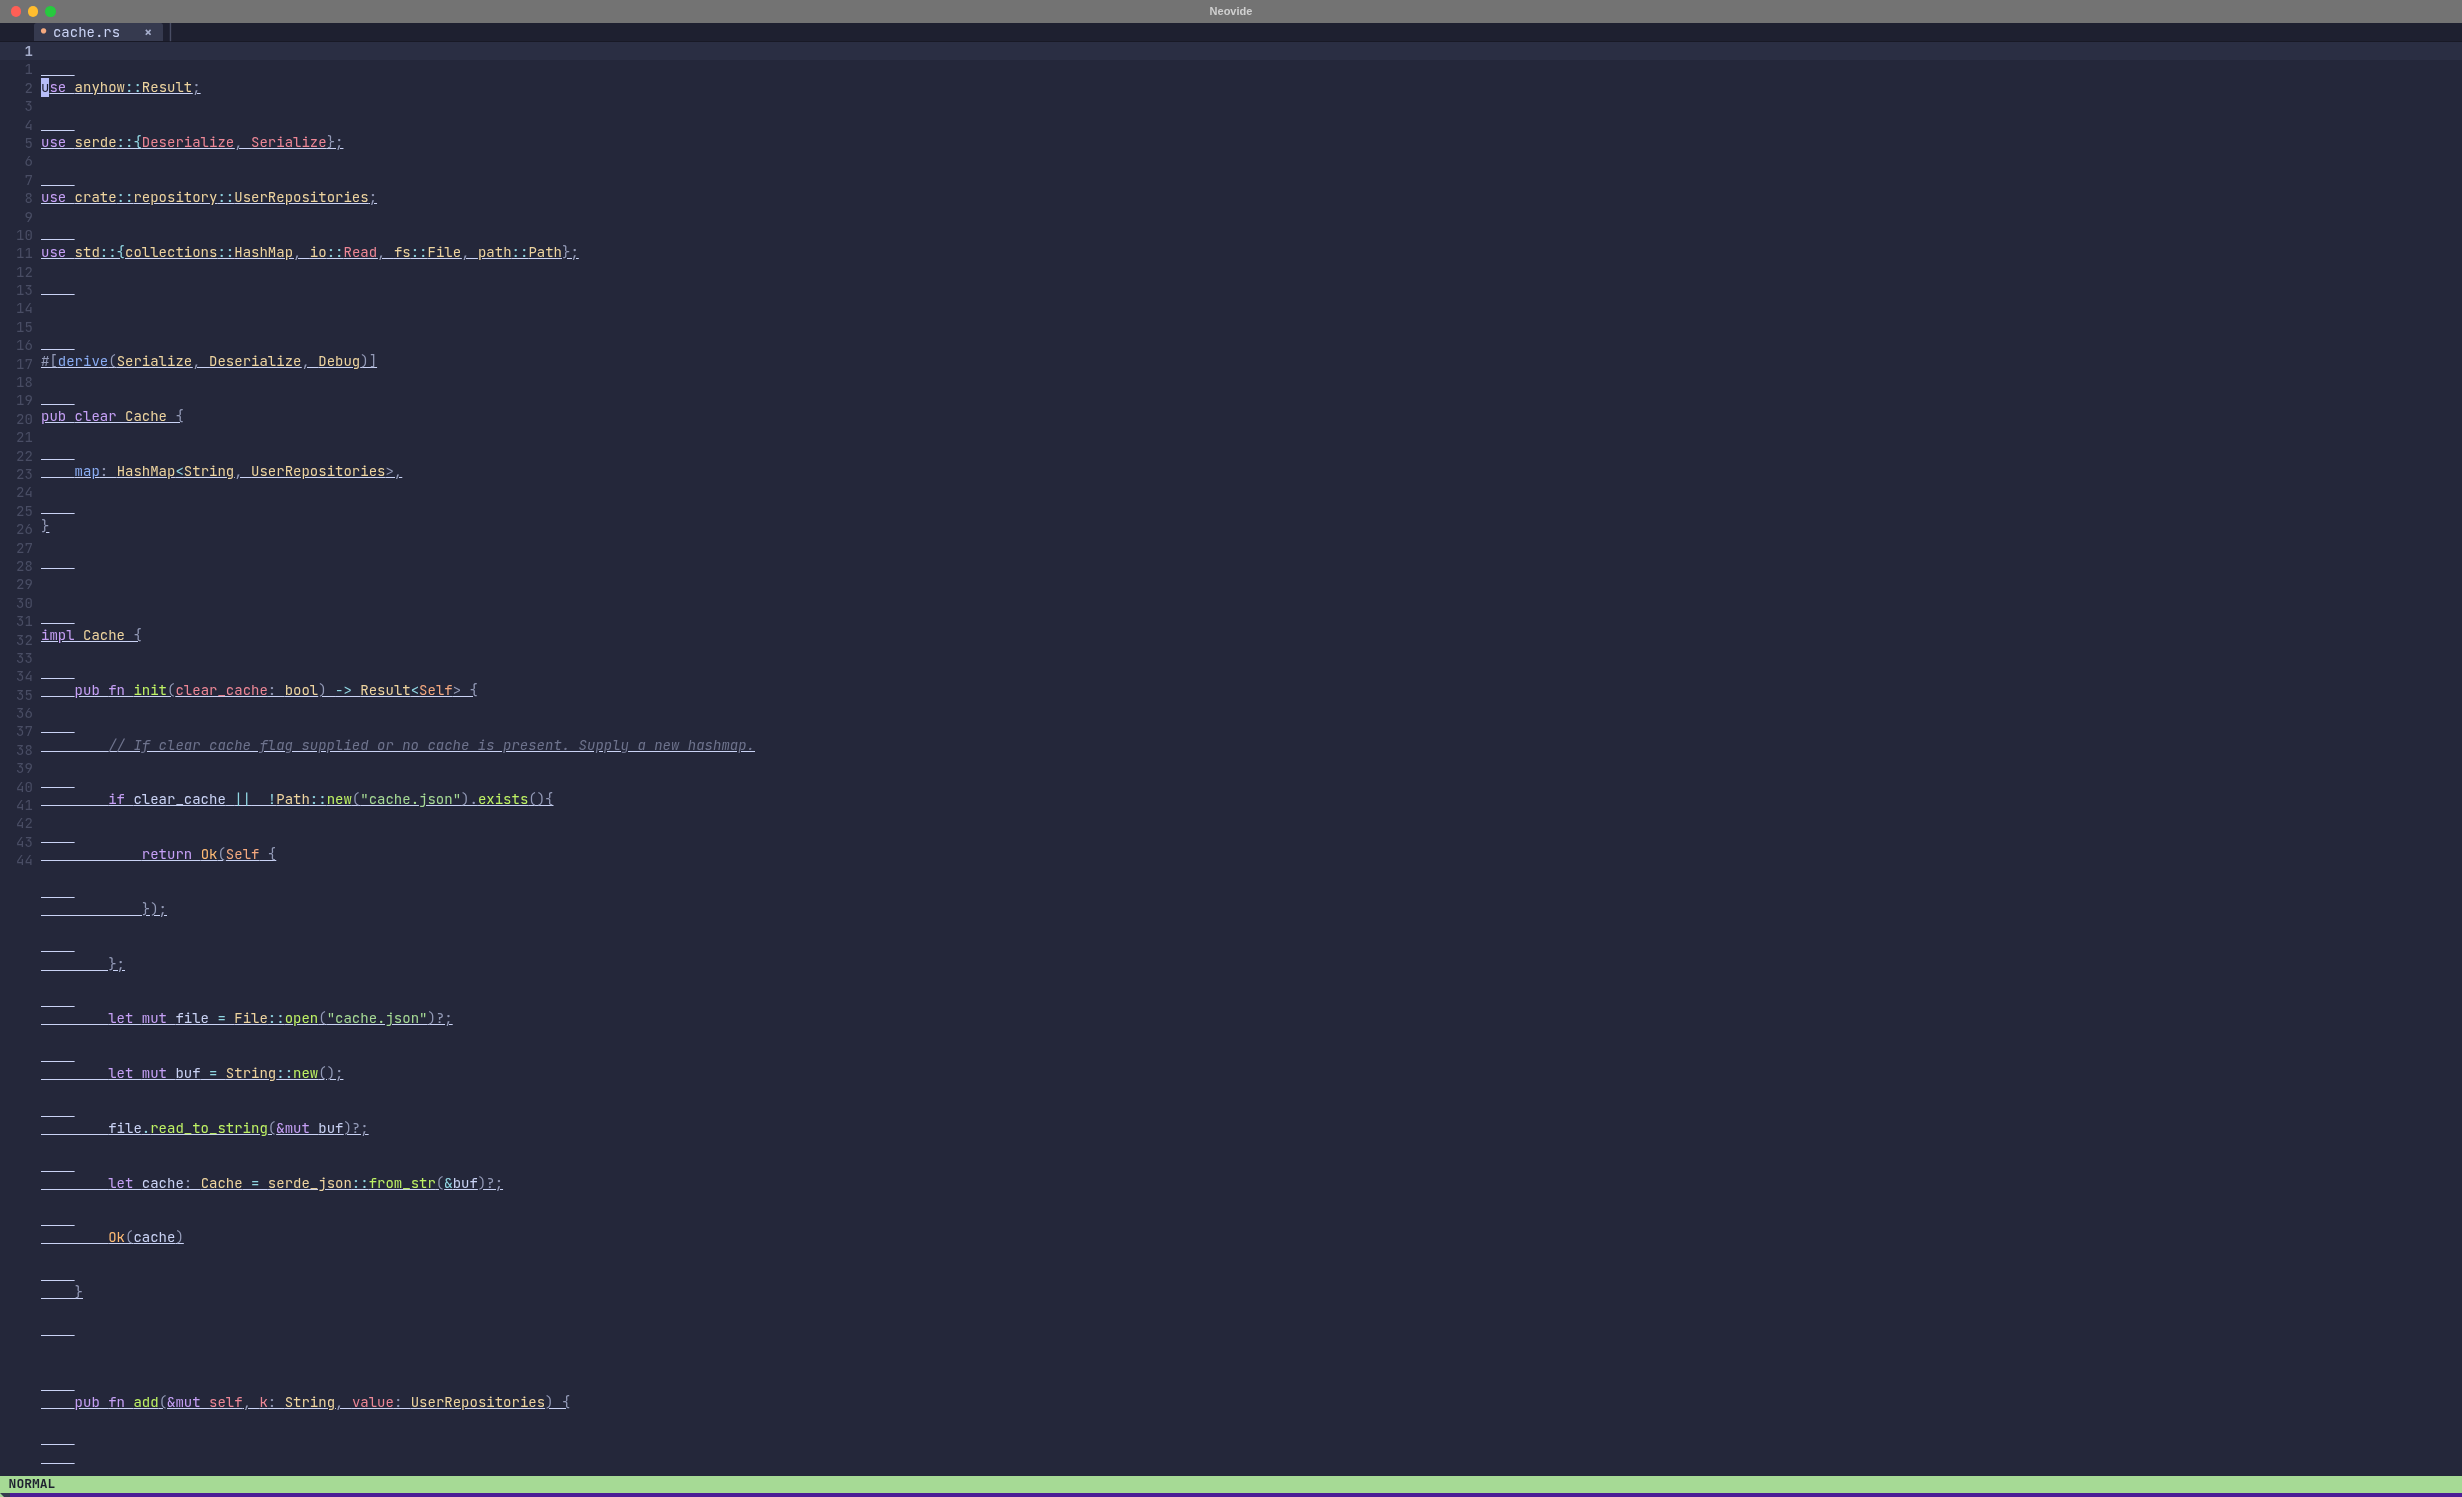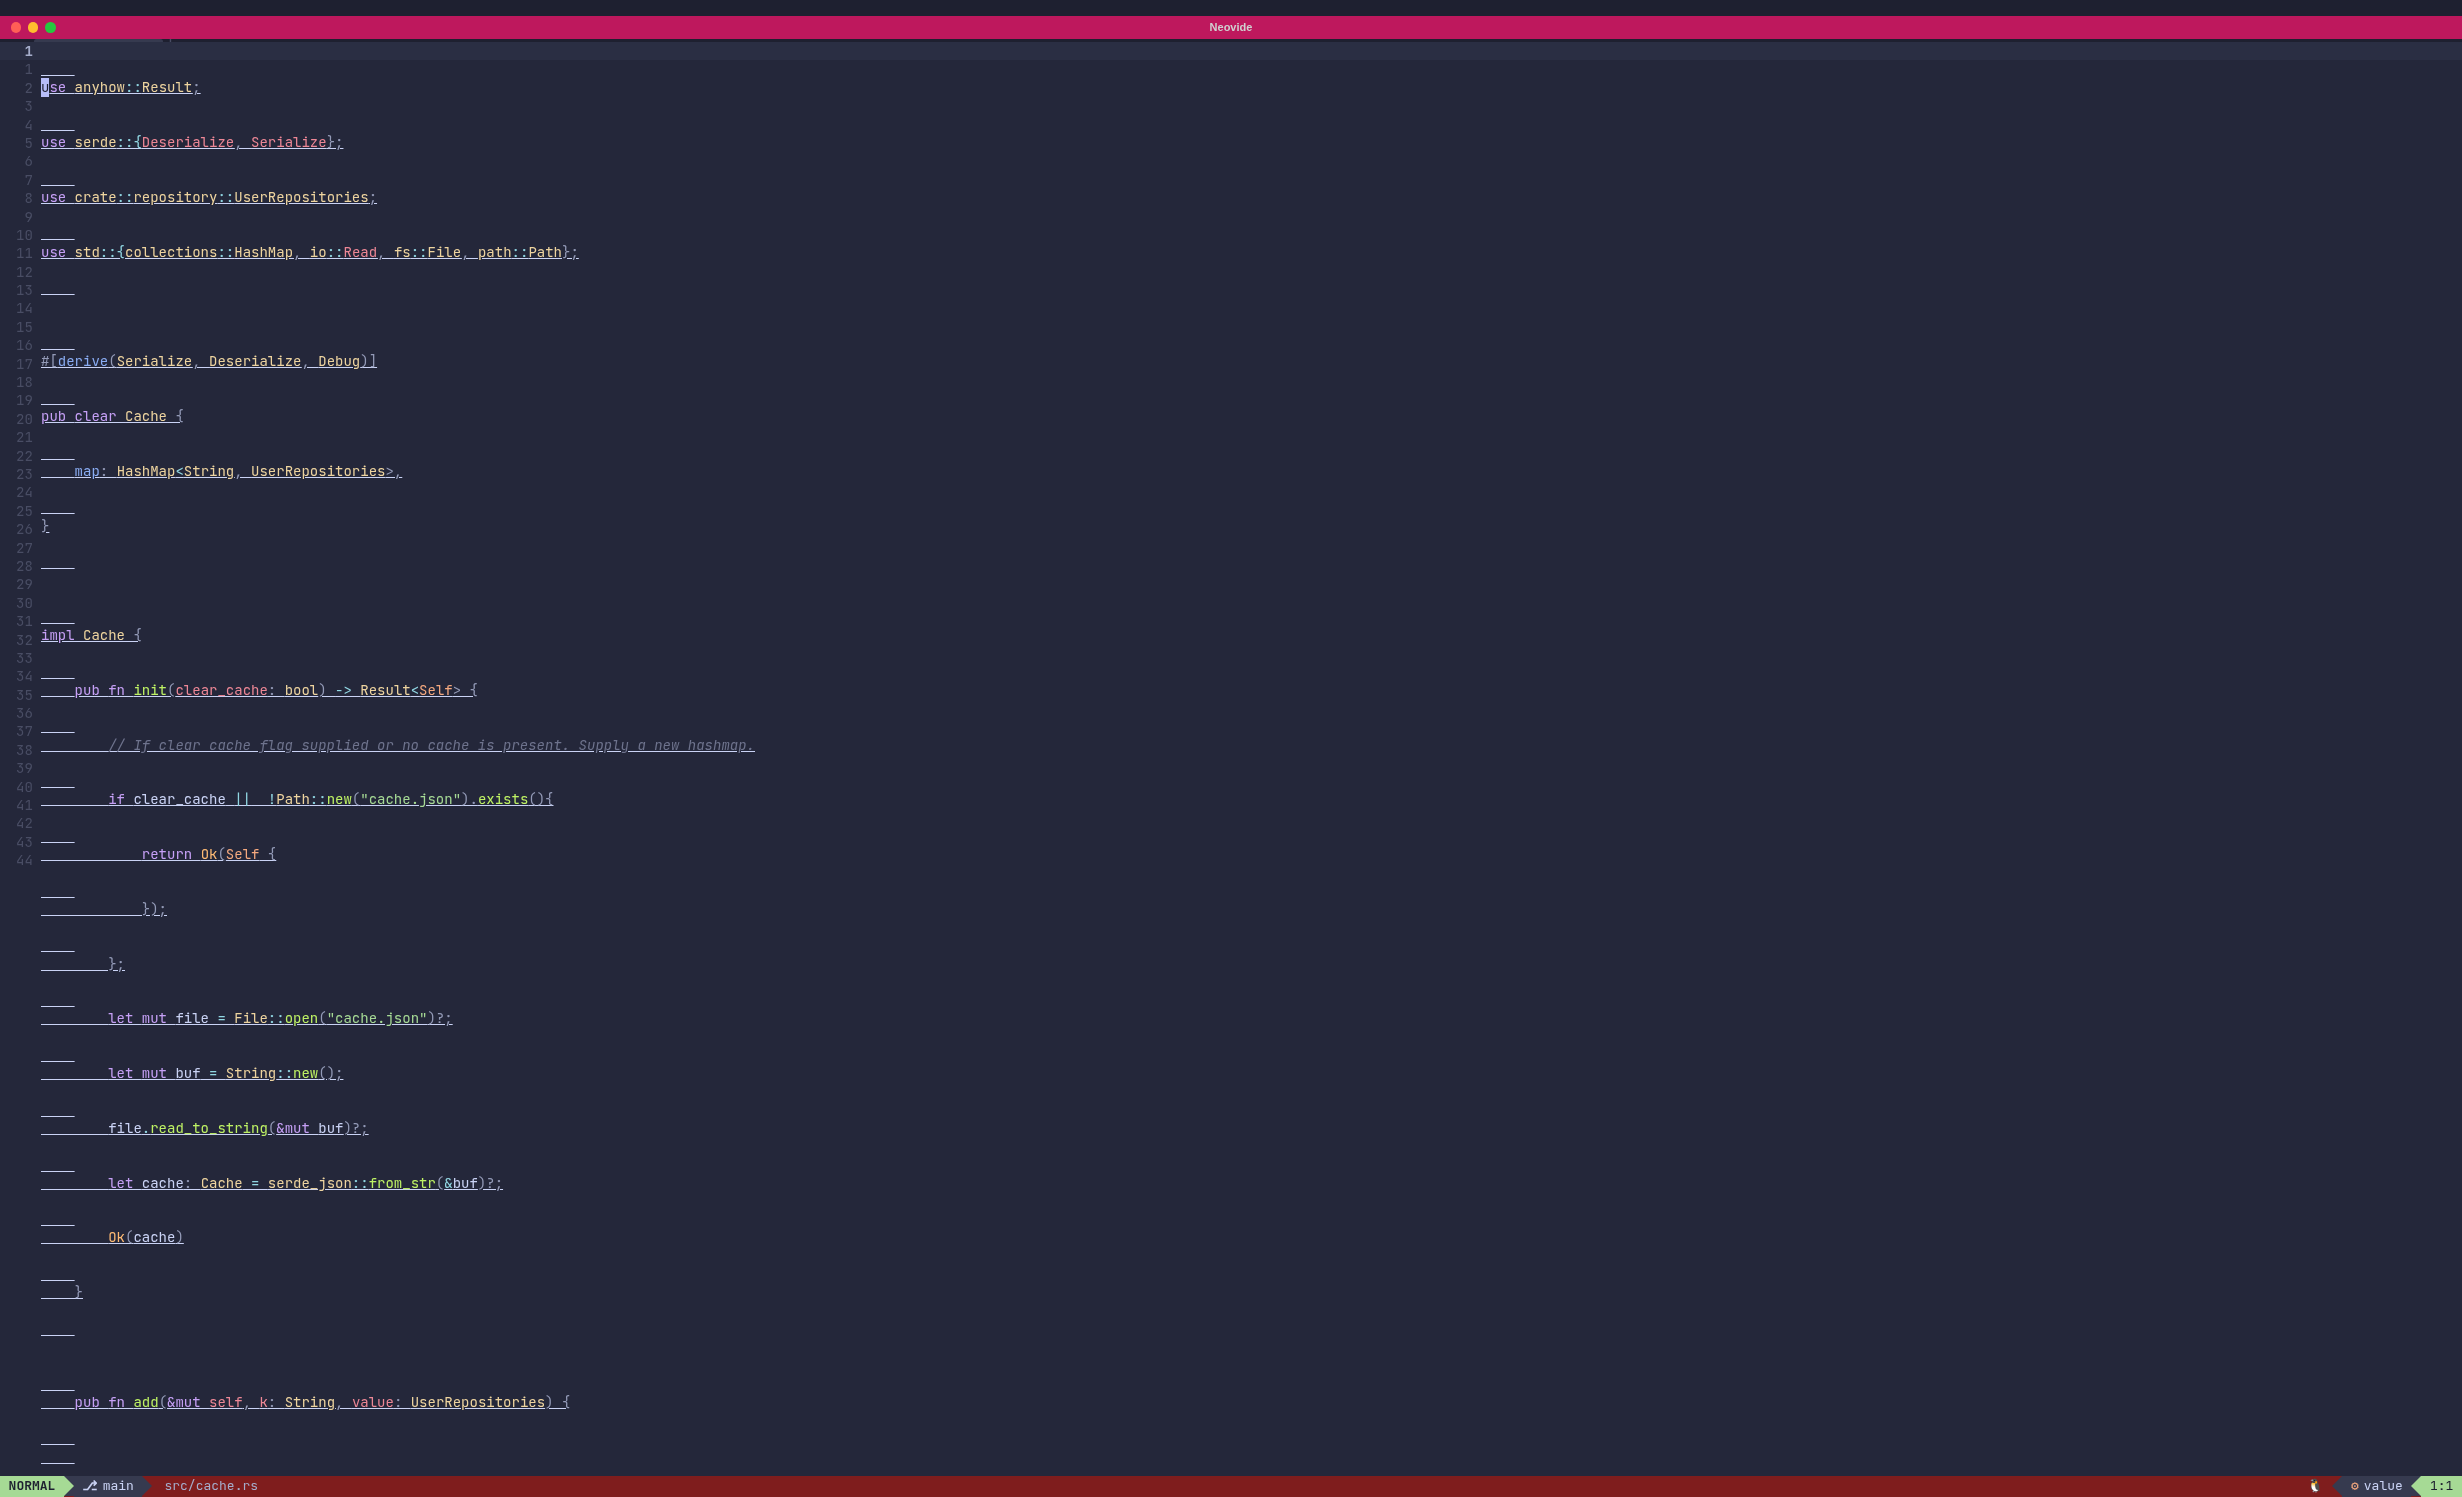--- a/index.html
+++ b/index.html
@@ -7,26 +7,25 @@
   body {
     background: #1e2030;
     font-family: "SF Mono", "JetBrains Mono", Menlo, Consolas, monospace;
     font-size: 14px;
     line-height: 1.3;
     color: #cad3f5;
     overflow: hidden;
   }
   .titlebar {
     height: 23px;
-    background: #be185d;
+    background: #737373;
     display: flex;
     align-items: center;
     position: relative;
     padding-left: 11px;
-    margin-top: 16px;
   }
   .traffic { display: flex; gap: 6.9px; align-items: center; }
   .dot { width: 10.3px; height: 10.3px; border-radius: 50%; }
   .dot.red { background: #ff5f56; }
   .dot.yellow { background: #ffbd2e; }
   .dot.green { background: #27c93f; }
   .title-center {
     position: absolute; left: 0; right: 0; text-align: center;
     color: #d0d0d0; font-weight: 600; font-family: -apple-system, sans-serif; font-size: 11px;
     pointer-events: none;
@@ -98,23 +97,24 @@
   .mac  { color: #8aadf4; }   
   .en   { color: #fdba74; }   
   .mod  { color: #eed49f; }   
   .par  { color: #ed8796; }   
   .fld  { color: #8aadf4; }   
   .sp   { color: #f5a97f; }   
 
   .statusline {
     position: absolute; bottom: 0; left: 0; right: 0;
     height: 21.4px;
-    background: #7f1d1d;
+    background: #4c1d95;
     display: flex; align-items: stretch;
     font-size: 13px;
+    flex-direction: column;
   }
   .seg { display: flex; align-items: center; height: 100%; padding: 0 8.6px; }
   .seg.mode { background: #a6da95; color: #1e2030; font-weight: bold; }
   .seg.branch { background: #363a4f; color: #cad3f5; gap: 5.1px; }
   .seg.path { color: #a5adcb; padding-left: 12px; }
   .sep-r { width: 0; height: 0; border-top: 10.7px solid transparent; border-bottom: 10.7px solid transparent; }
   .sep-mode { border-left: 10.3px solid #a6da95; background: #363a4f; }
   .sep-branch { border-left: 10.3px solid #363a4f; }
   .spacer { flex: 1; }
   .seg.rinfo { color: #a5adcb; gap: 6.9px; }

